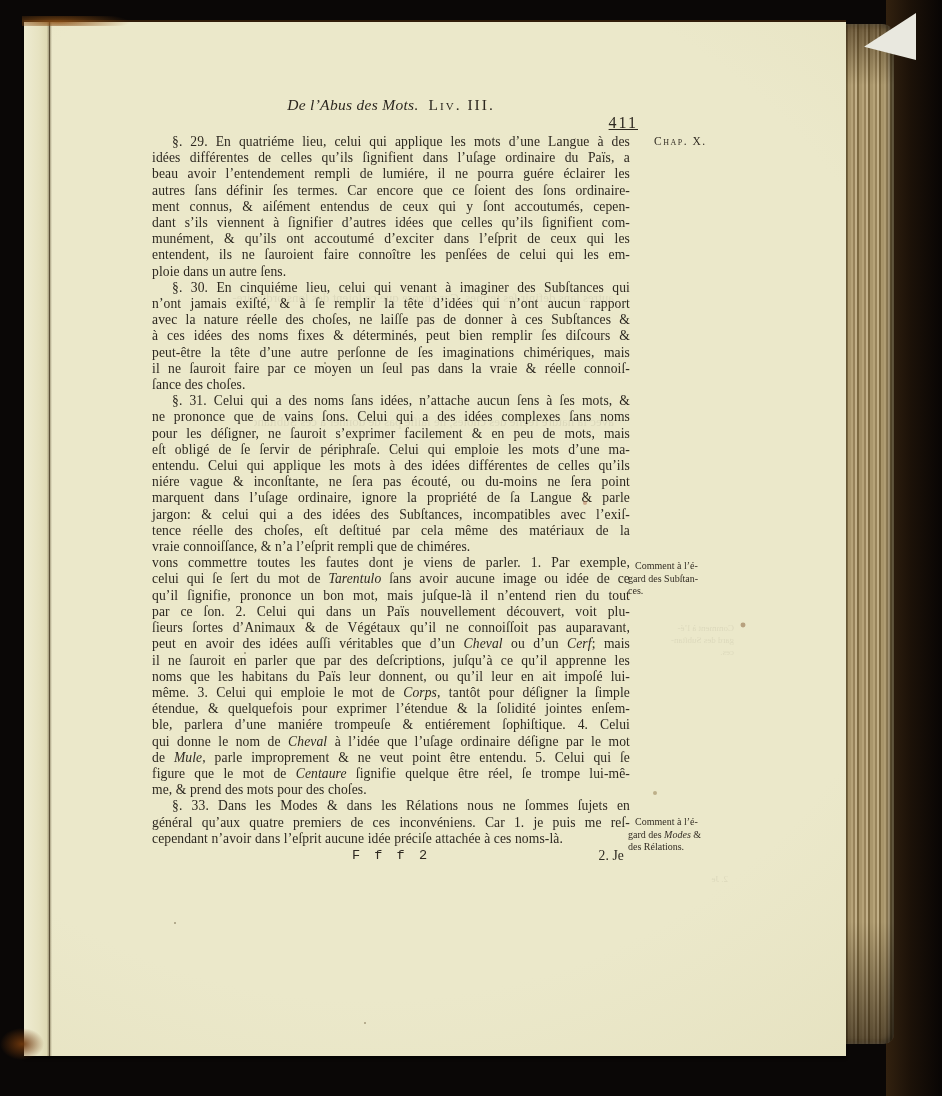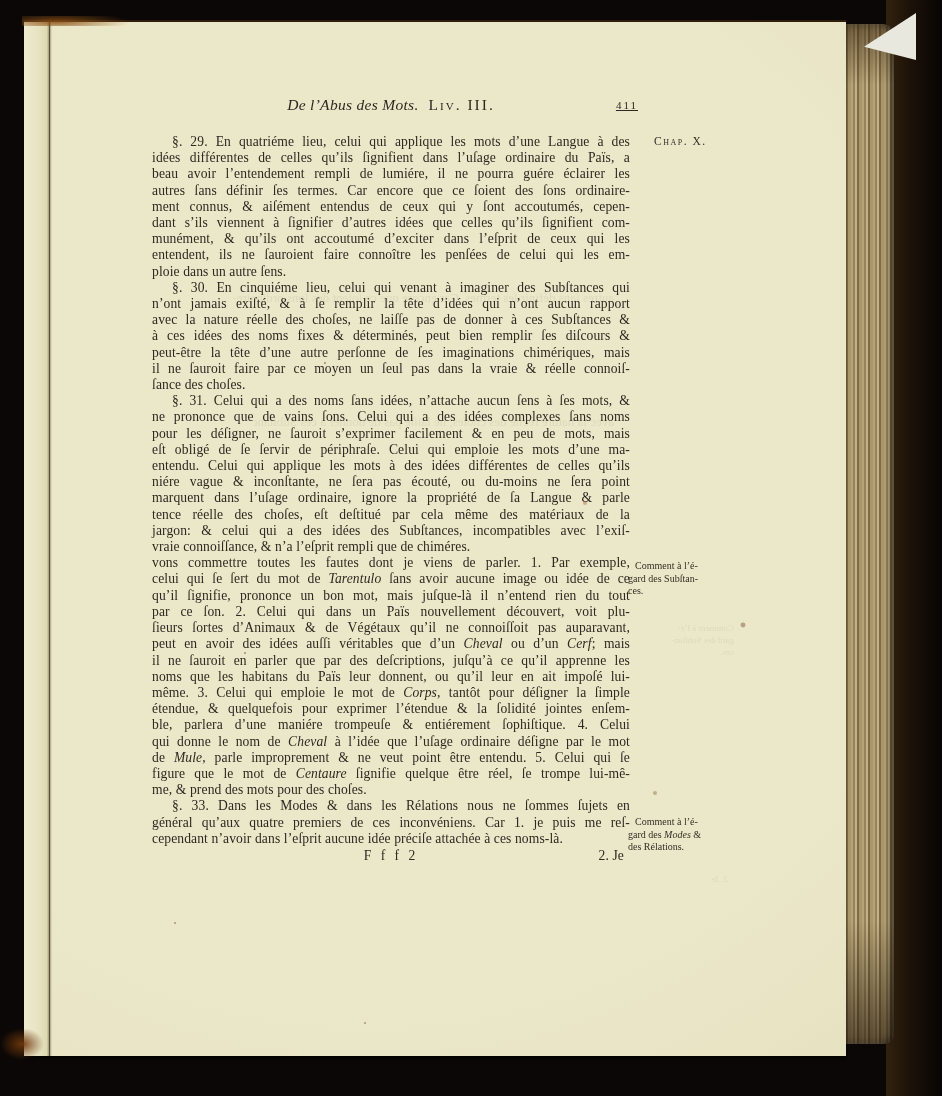--- a/index.html
+++ b/index.html
@@ -32,36 +32,36 @@
   .specks{position:absolute;left:300px;top:340px;width:2px;height:2px;border-radius:50%;
          background:rgba(80,60,30,.55);
          box-shadow:260px 140px 0 1px rgba(150,60,30,.35), -80px 290px 0 0 rgba(80,60,30,.5),
                     120px -40px 0 0 rgba(90,70,40,.45), 330px 430px 0 1px rgba(120,90,40,.4),
                     -150px 560px 0 0 rgba(90,70,40,.5), 418px 262px 0 1.5px rgba(120,75,35,.45),
                     40px 660px 0 0 rgba(80,60,30,.45);}
   .running-header{position:absolute;left:128px;top:74px;width:478px;height:22px;}
   .rh-title{position:absolute;left:0;width:100%;text-align:center;font-size:15.5px;color:#2d2820;}
   .rh-title i{font-style:italic;letter-spacing:.3px;}
   .rh-sc{font-style:normal;font-variant:small-caps;letter-spacing:2px;margin-left:10px;}
-  .page-number{position:absolute;right:-8px;top:3px;font-size:11px;letter-spacing:2px;color:#2d2820;text-decoration:underline;}
+  .page-number{position:absolute;right:-8px;top:18px;font-size:16px;letter-spacing:2px;color:#2d2820;text-decoration:underline;}
   .text-block{position:absolute;left:128px;top:112px;width:478px;font-size:13.6px;
          line-height:16.2px;color:#2d2820;letter-spacing:.1px;}
   .para{margin:0;}
   .line{text-align:justify;text-align-last:justify;white-space:normal;}
   .line.end{text-align-last:left;}
   .line.first{text-indent:20px;}
   .line i,.margin-note i{font-style:italic;}
   .margin-note{position:absolute;width:102px;font-size:10px;line-height:12.5px;color:#332d24;
          white-space:pre-line;text-indent:7px;}
   .margin-note.sc{font-variant:small-caps;font-size:11.5px;letter-spacing:1.5px;text-indent:0;}
   .note-1{left:630px;top:113px;}
   .note-2{left:604px;top:538px;}
   .note-3{left:604px;top:794px;}
   .sig-row{position:relative;margin-top:1px;height:17px;}
-  .sig-mark{position:absolute;left:0;width:100%;text-align:center;letter-spacing:3px;}
+  .sig-mark{position:absolute;left:0;width:100%;text-align:center;letter-spacing:3px;font-family:Liberation Mono, monospace;}
   .catchword{position:absolute;right:6px;}
   
   .ghost{position:absolute;transform:scaleX(-1);opacity:.09;filter:blur(.6px);
          color:#4a4434;font-size:13px;white-space:nowrap;overflow:hidden;pointer-events:none;}
   .ghost-1{left:170px;top:268px;width:420px;}
   .ghost-2{left:230px;top:392px;width:360px;}
   .ghost-3{left:600px;top:600px;width:110px;font-size:9px;white-space:pre-line;line-height:12px;}
   .ghost-4{left:604px;top:852px;width:100px;font-size:9px;}
 </style>
 </head>
@@ -104,22 +104,22 @@
             <div class="line end">ſance des choſes.</div>
           </div>
           <div class="para">
             <div class="line first">§. 31. Celui qui a des noms ſans idées, n’attache aucun ſens à ſes mots, &amp;</div>
             <div class="line">ne prononce que de vains ſons.  Celui qui a des idées complexes ſans noms</div>
             <div class="line">pour les déſigner, ne ſauroit s’exprimer facilement &amp; en peu de mots, mais</div>
             <div class="line">eſt obligé de ſe ſervir de périphraſe.  Celui qui emploie les mots d’une ma-</div>
             <div class="line">entendu.  Celui qui applique les mots à des idées différentes de celles qu’ils</div>
             <div class="line">niére vague &amp; inconſtante, ne ſera pas écouté, ou du-moins ne ſera point</div>
             <div class="line">marquent dans l’uſage ordinaire, ignore la propriété de ſa Langue &amp; parle</div>
+            <div class="line">jargon: &amp; celui qui a des idées des Subſtances, incompatibles avec l’exiſ-</div>
             <div class="line">tence réelle des choſes, eſt deſtitué par cela même des matériaux de la</div>
-            <div class="line">jargon: &amp; celui qui a des idées des Subſtances, incompatibles avec l’exiſ-</div>
             <div class="line end">vraie connoiſſance, &amp; n’a l’eſprit rempli que de chiméres.</div>
           </div>
           <div class="para">
             <div class="line">vons commettre toutes les fautes dont je viens de parler.  1. Par exemple,</div>
             <div class="line">celui qui ſe ſert du mot de <i>Tarentulo</i> ſans avoir aucune image ou idée de ce</div>
             <div class="line">qu’il ſignifie, prononce un bon mot, mais juſque-là il n’entend rien du tout</div>
             <div class="line">par ce ſon.  2. Celui qui dans un Païs nouvellement découvert, voit plu-</div>
             <div class="line">ſieurs ſortes d’Animaux &amp; de Végétaux qu’il ne connoiſſoit pas auparavant,</div>
             <div class="line">peut en avoir des idées auſſi véritables que d’un <i>Cheval</i> ou d’un <i>Cerf</i>; mais</div>
             <div class="line">il ne ſauroit en parler que par des deſcriptions, juſqu’à ce qu’il apprenne les</div>

